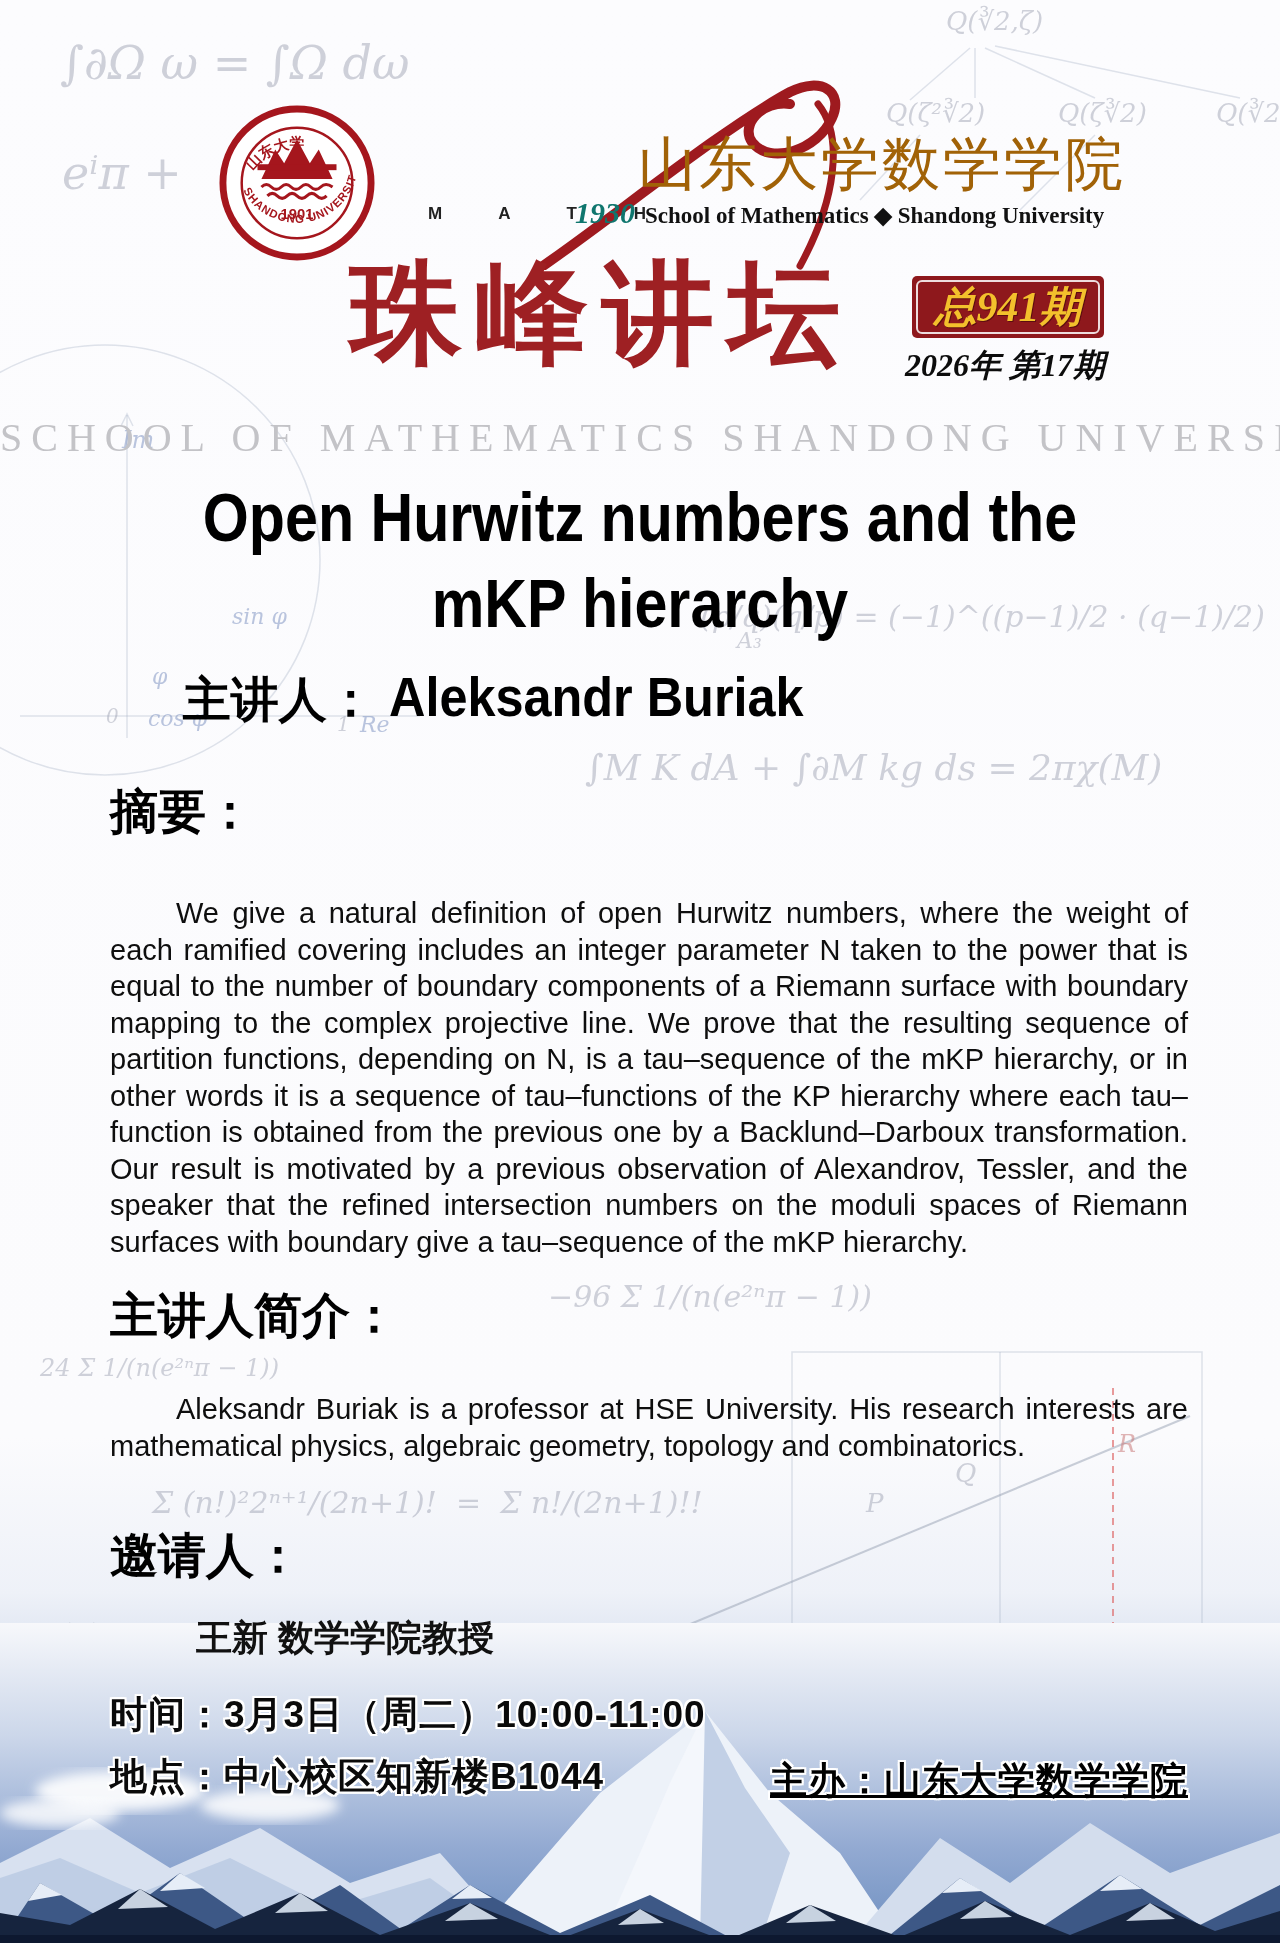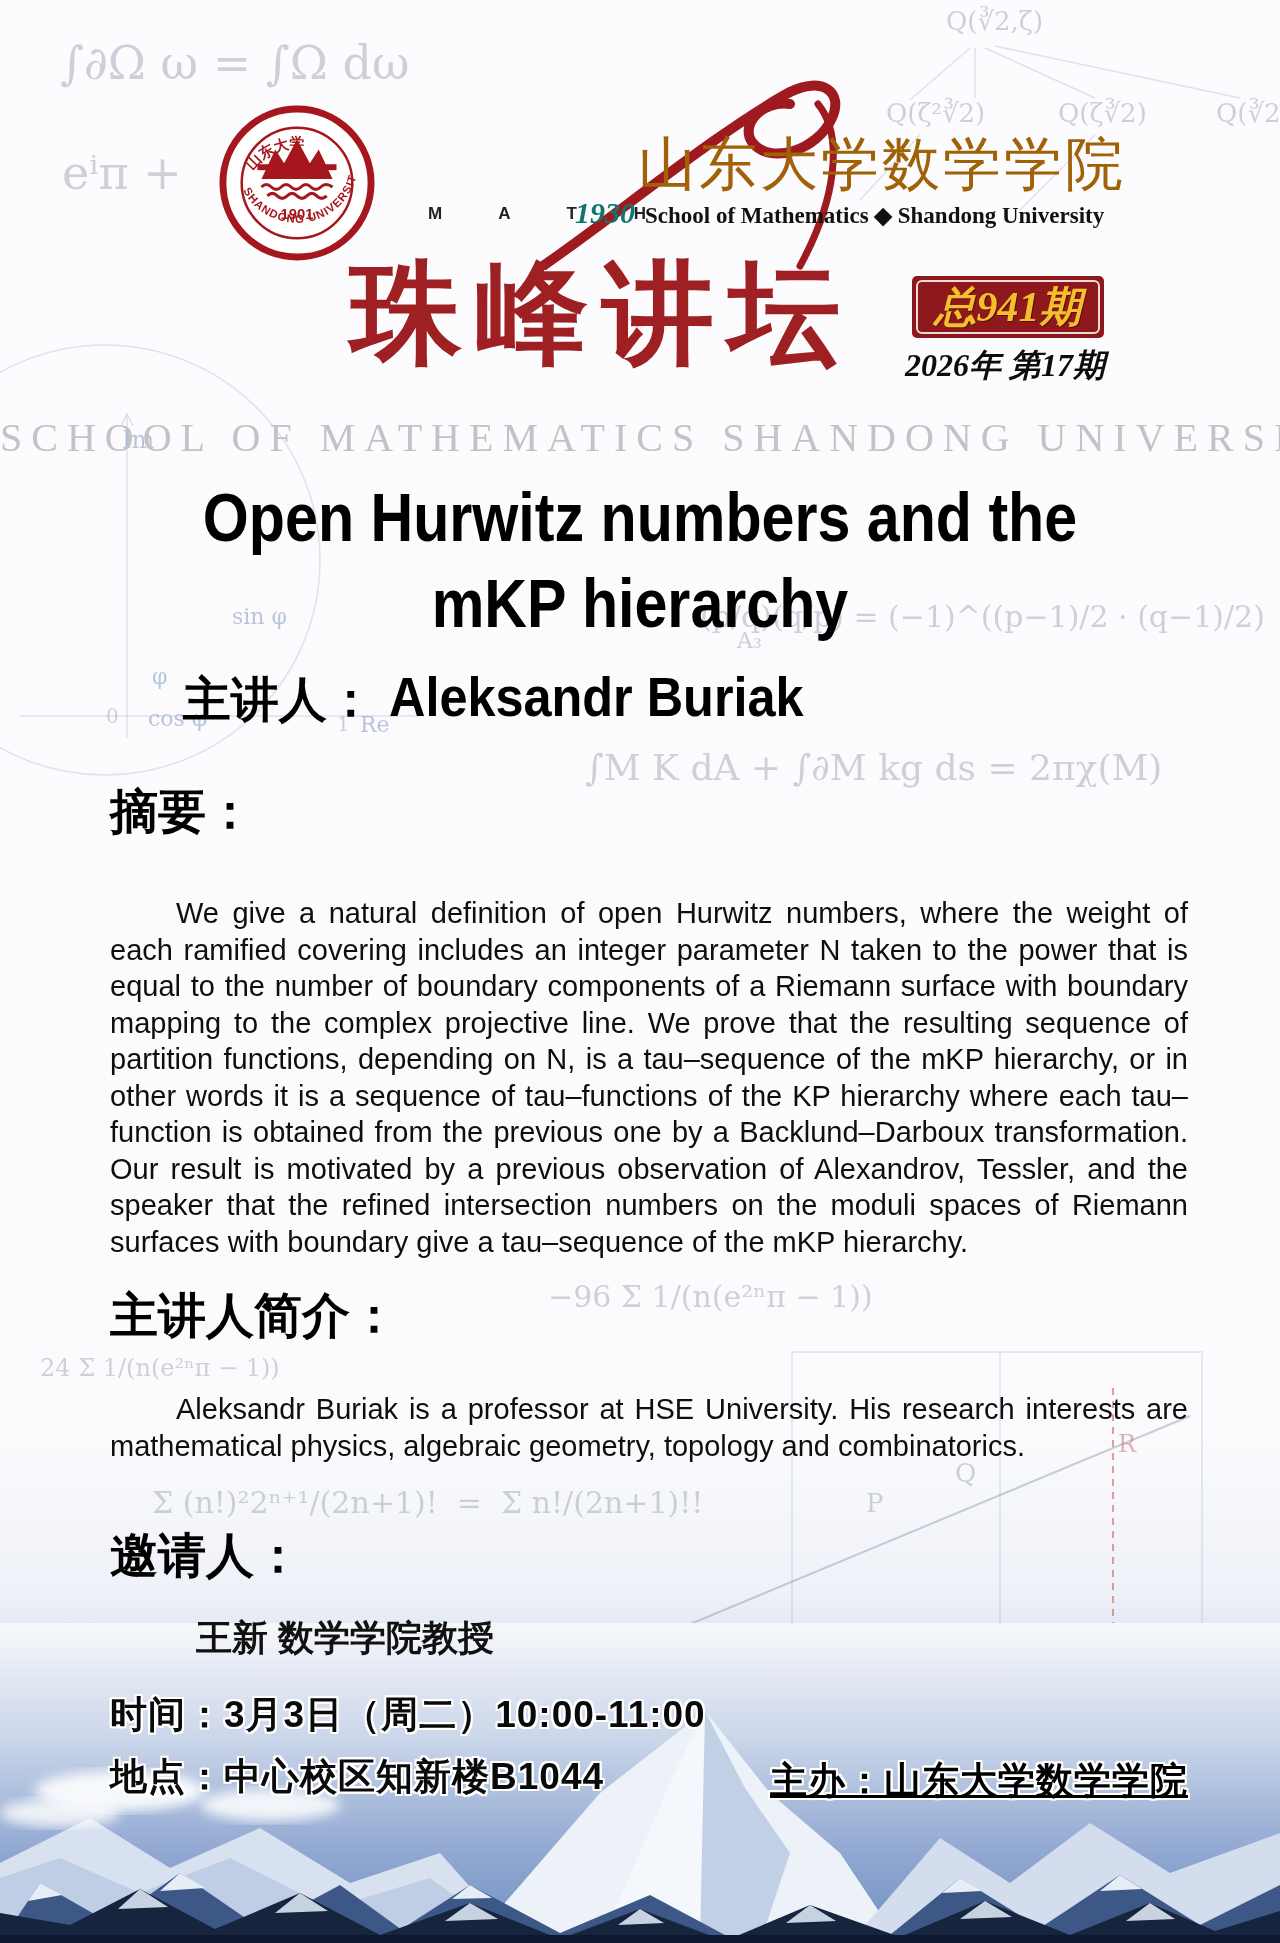--- a/index.html
+++ b/index.html
@@ -3,21 +3,21 @@
 <meta charset="utf-8">
 <style>
   html,body{margin:0;padding:0;}
   body{width:1280px;height:1943px;overflow:hidden;position:relative;
        font-family:"Liberation Sans",sans-serif;color:#101010;
        background:linear-gradient(180deg,#fcfcfe 0%,#fbfbfd 74%,#eef1f8 82%,#e2e8f3 84%);}
   .abs{position:absolute;}
   
   #decor-svg{position:absolute;left:0;top:0;z-index:1;pointer-events:none;}
   #watermark-layer{position:absolute;left:0;top:0;width:1280px;height:1943px;z-index:1;pointer-events:none;}
-  .wm{position:absolute;font-family:"DejaVu Serif",serif;
+  .wm{position:absolute;font-family:"DejaVu Serif",serif;font-style:italic;
       color:rgba(150,156,172,0.45);white-space:pre;line-height:1;}
   .banner-wm{left:0;top:414px;width:1280px;text-align:center;z-index:1;
       font-family:"Liberation Serif",serif;font-size:40px;letter-spacing:9px;
       color:#c3c3c7;white-space:nowrap;}
   
   .content{z-index:3;}
   #seal-svg{left:218px;top:104px;}
   #swoosh-svg{left:500px;top:70px;}
   .math-letters{left:428px;top:204px;font-size:17px;font-weight:700;letter-spacing:26px;color:#222;}
   .year-row{left:575px;top:196px;display:flex;align-items:baseline;gap:10px;white-space:nowrap;}

